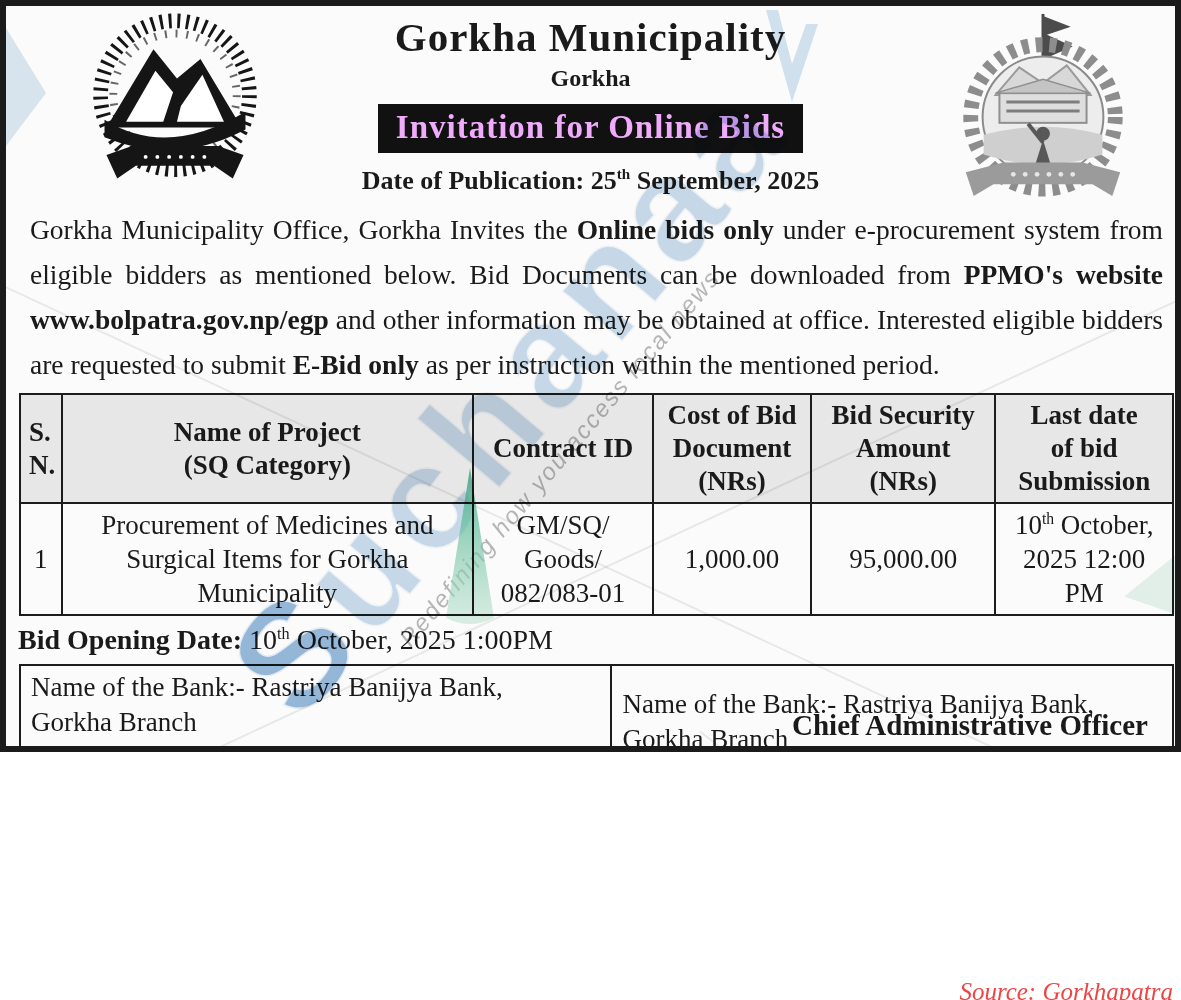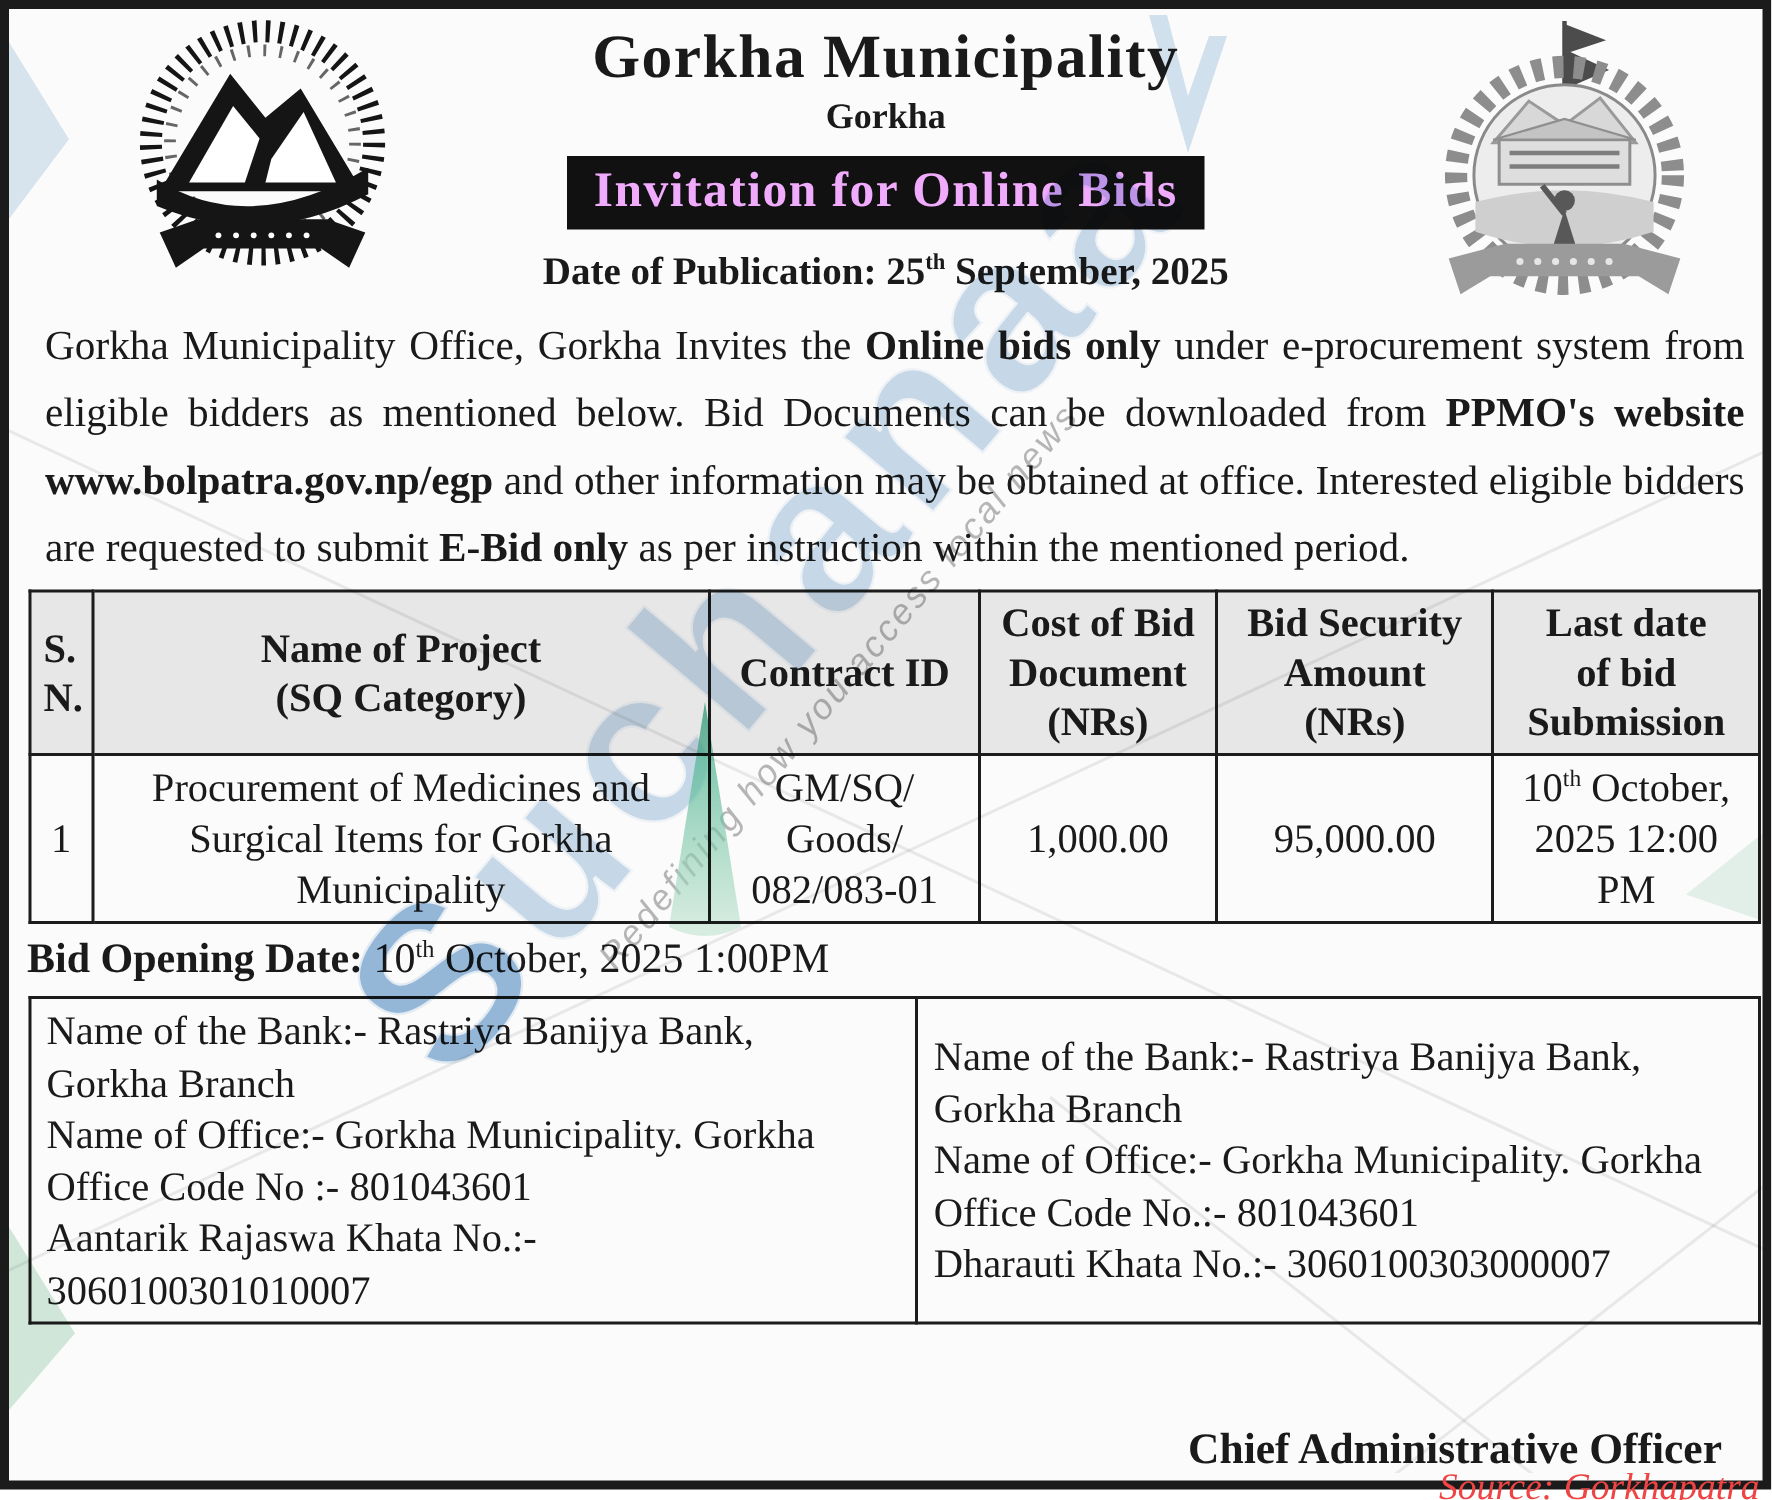--- a/index.html
+++ b/index.html
@@ -1,19 +1,19 @@
 <!DOCTYPE html>
 <html><head>
 <meta charset="utf-8">
 <style>
   html,body{margin:0;padding:0;background:#ffffff;}
   #page{position:relative;width:1181px;height:1000px;background:#ffffff;overflow:hidden;
         font-family:"Liberation Serif",serif;color:#1a1a1a;}
   
-  .doc-frame{position:absolute;left:0;top:0;width:1181px;height:993px;box-sizing:border-box;
+  .doc-frame{position:absolute;left:0;top:0;width:1181px;height:752px;box-sizing:border-box;
              border:6px solid #1b1b1b;background:#fcfbfb;overflow:hidden;}
   .content{position:relative;z-index:2;}
   
   .head-wrap{position:relative;text-align:center;padding:8px 215px 0 215px;}
   .title{font-size:41px;font-weight:bold;letter-spacing:1px;line-height:46px;}
   .subtitle{font-size:24px;font-weight:bold;line-height:32px;margin-top:2px;}
   .banner{display:inline-block;background:#111111;color:#f0abfc;font-size:33px;font-weight:bold;
           padding:5px 18px 7px 18px;margin-top:10px;letter-spacing:1px;}
   .pubdate{font-size:26px;font-weight:bold;margin-top:12px;line-height:32px;}
   sup{font-size:58%;line-height:0;}

